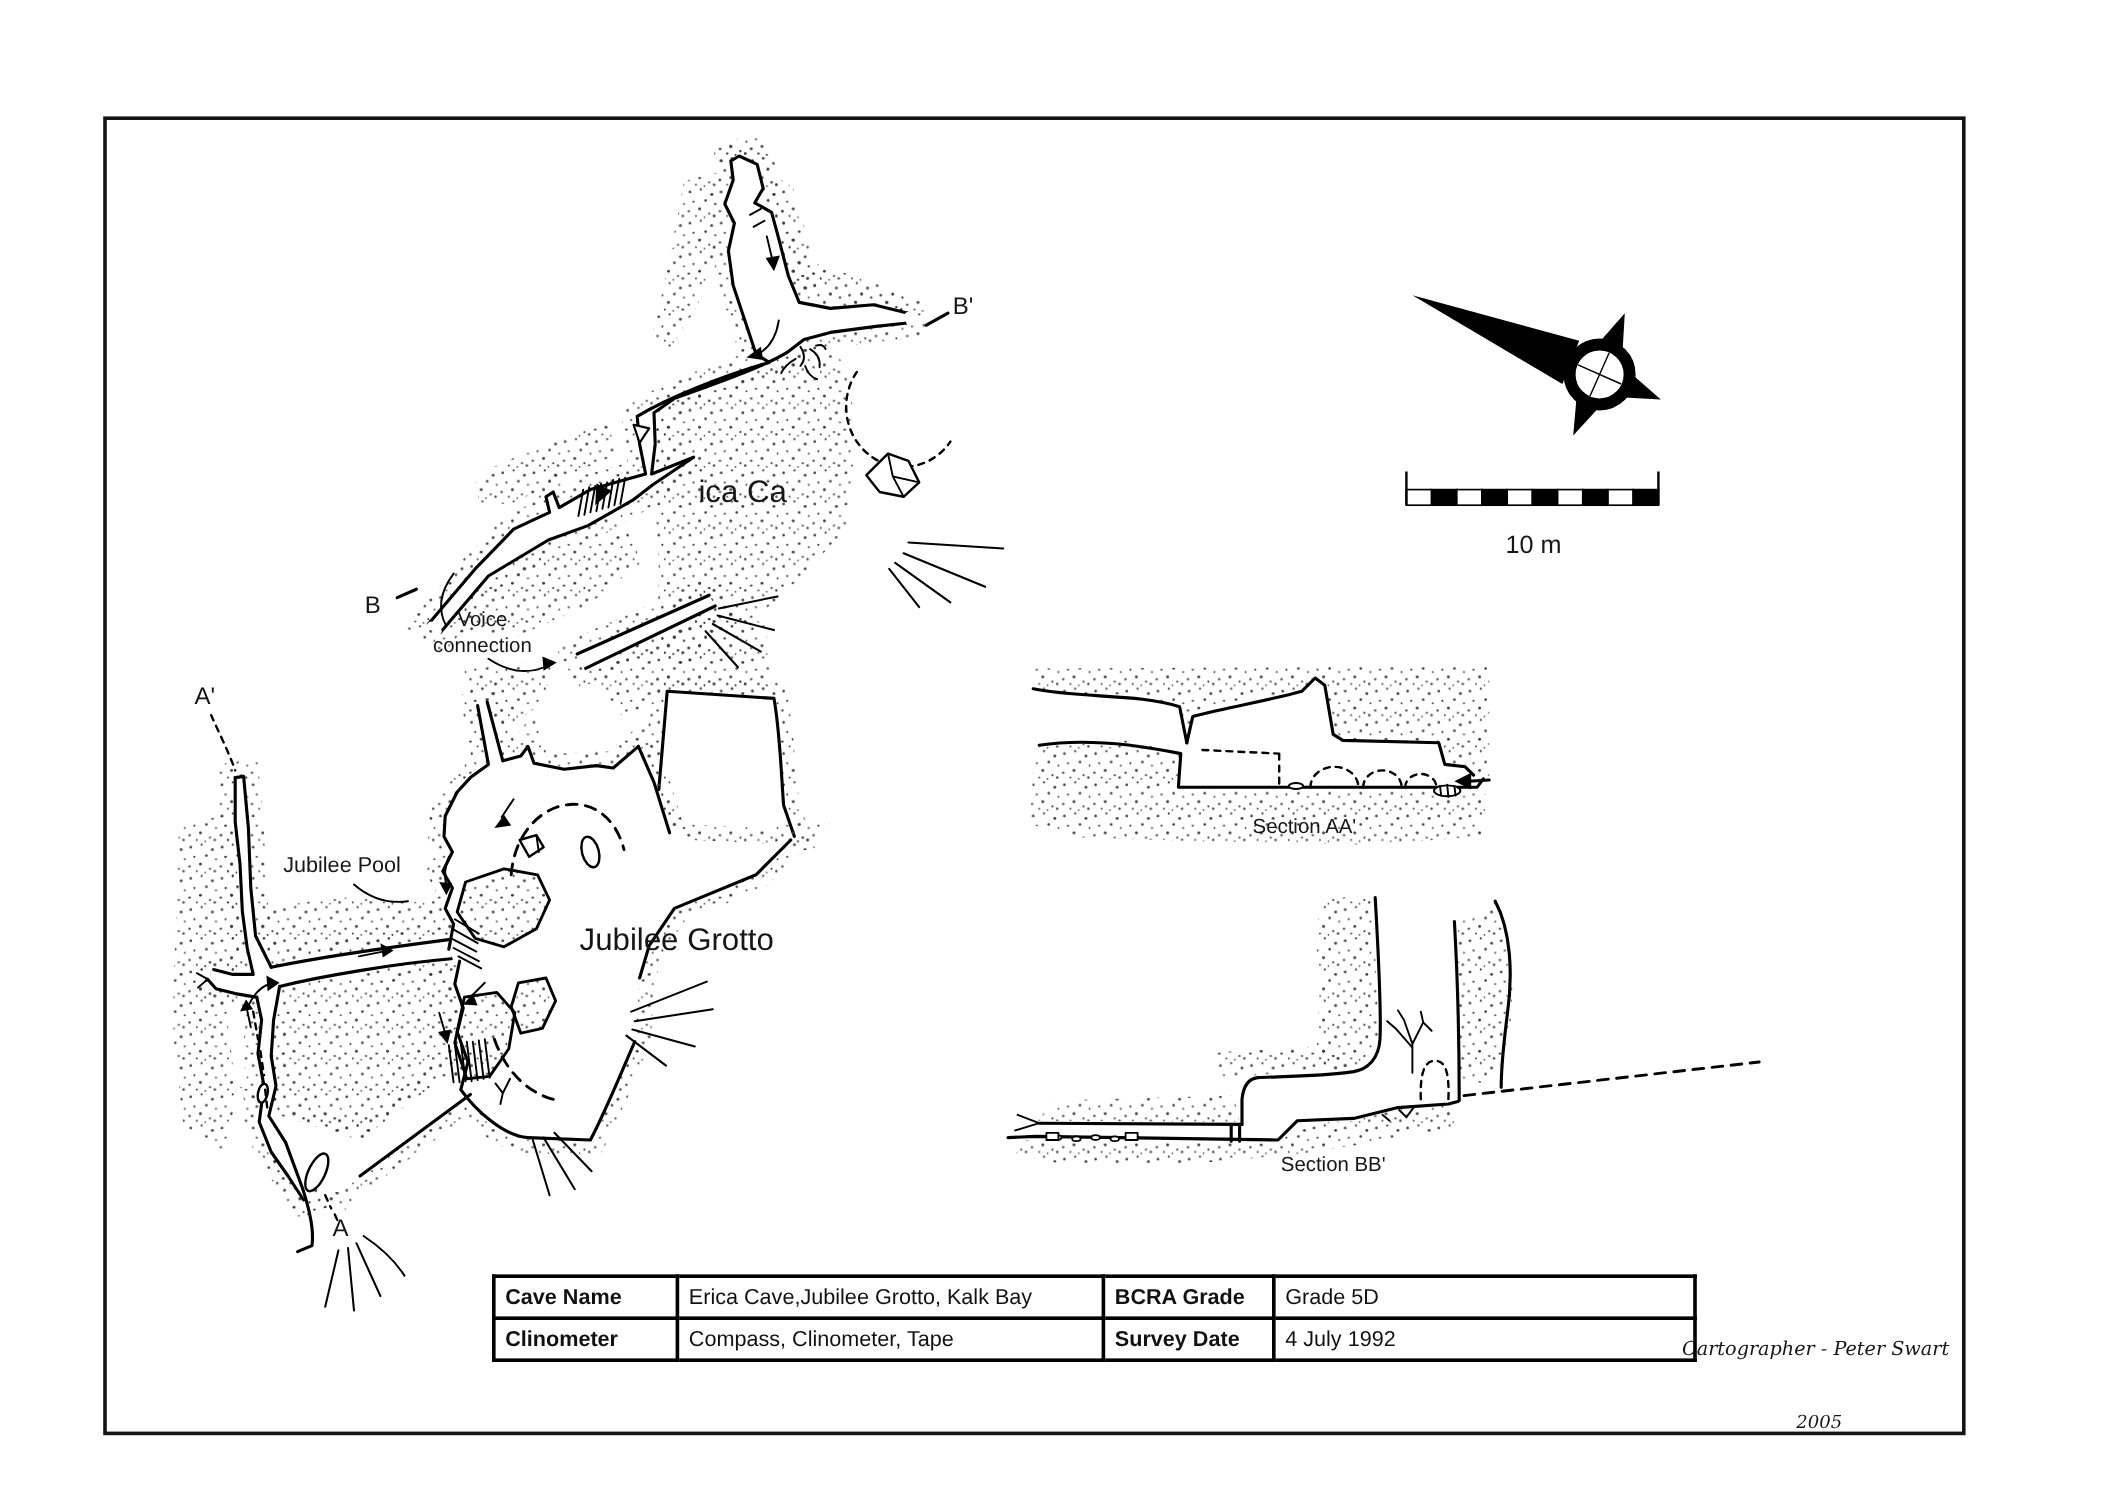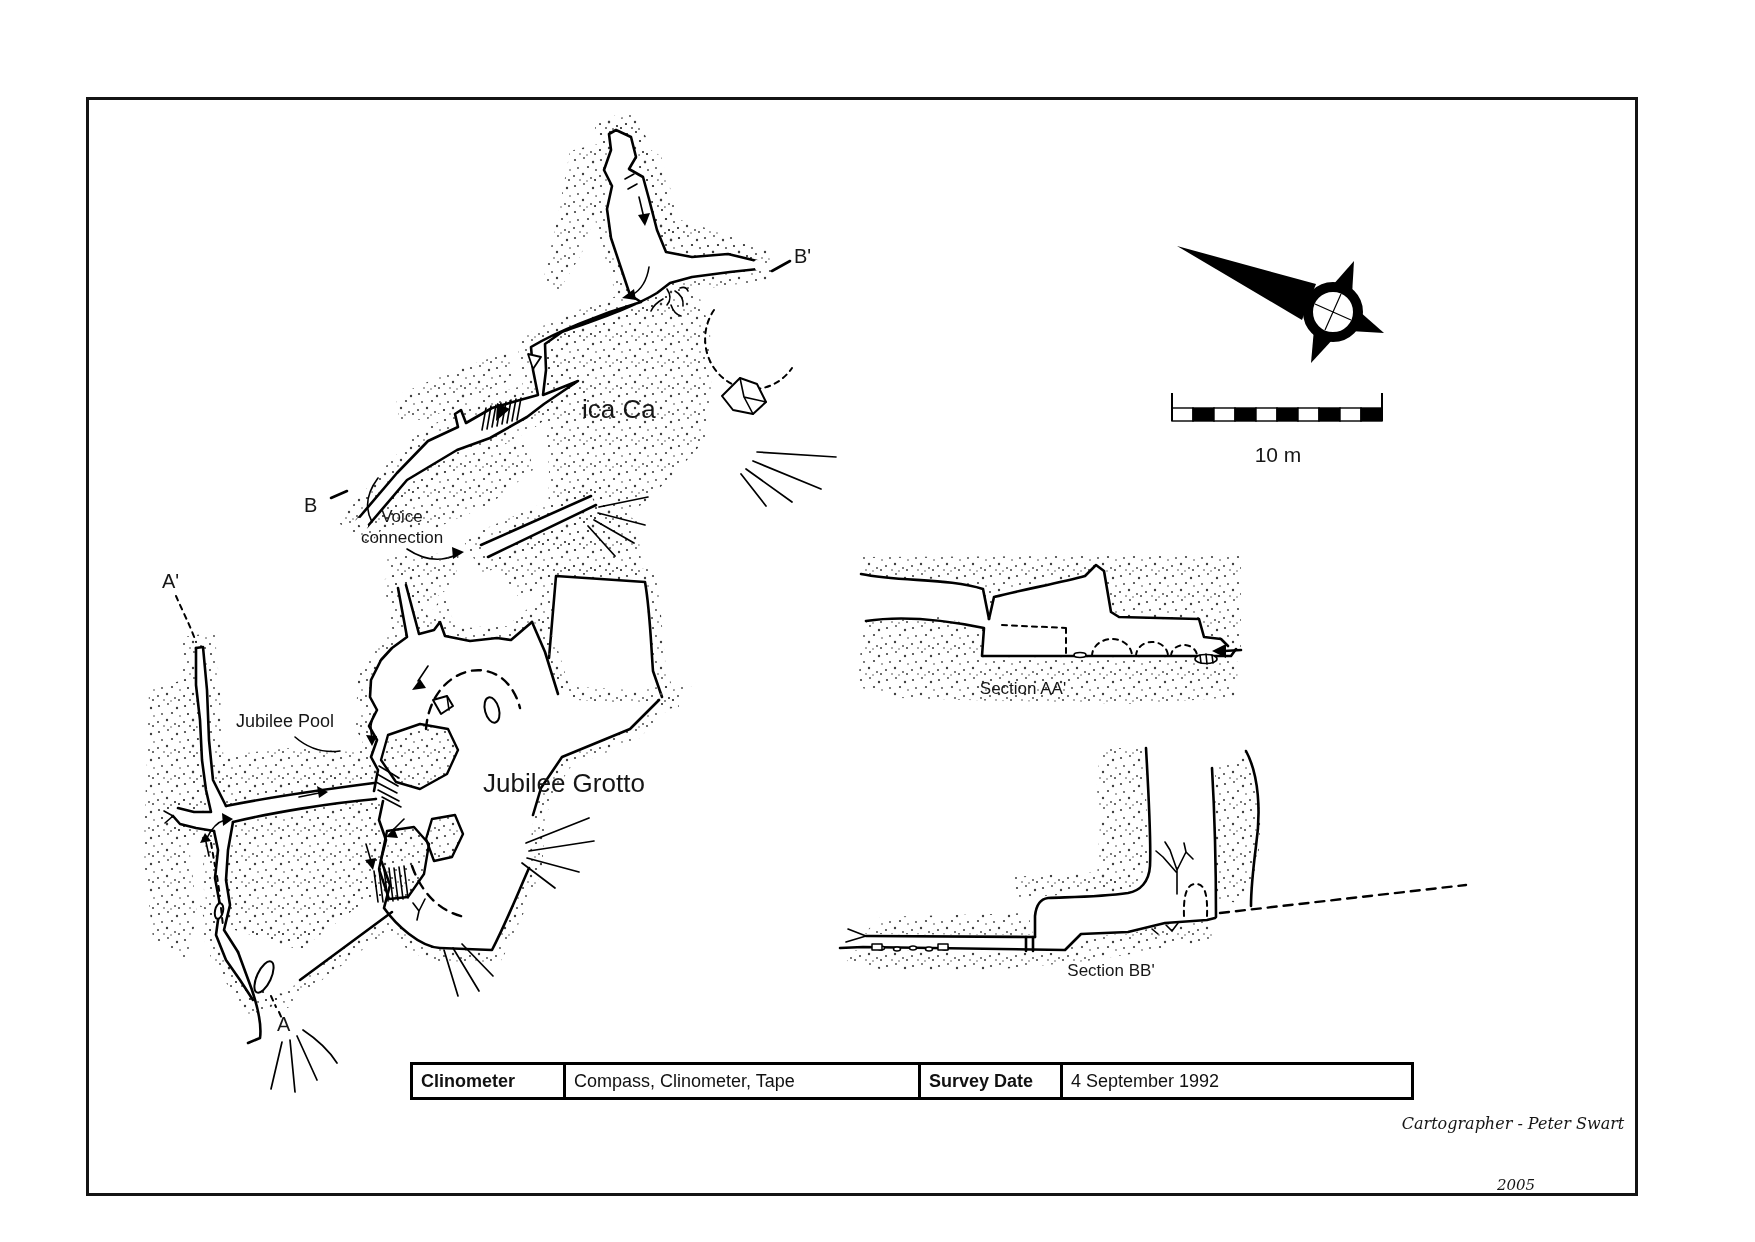--- a/index.html
+++ b/index.html
@@ -256,37 +256,43 @@
 
 <div class="lbl ctr ital" style="left:402px;top:506px;font-size:17px;line-height:21px;">
   <div>Voice</div>
   <div>connection</div>
 </div>
 
 <div class="lbl ital" style="left:236px;top:711px;font-size:18px;">Jubilee Pool</div>
 <div class="lbl" style="left:483px;top:768px;font-size:26px;">Jubilee Grotto</div>
 <div class="lbl" style="left:582px;top:394px;font-size:26px;">ica Ca</div>
 
-<div class="lbl ctr" style="left:1023px;top:679px;font-size:17px;">Section AA'</div>
+<div class="lbl ctr" style="left:1087px;top:679px;font-size:17px;">Section AA'</div>
 <div class="lbl ctr" style="left:1111px;top:961px;font-size:17px;">Section BB'</div>
 <div class="lbl ctr" style="left:1278px;top:443px;font-size:21px;">10 m</div>
 
 <div class="lbl ctr serif" style="left:1513px;top:1114px;font-size:16px;">Cartographer - Peter Swart</div>
 <div class="lbl ctr serif" style="left:1516px;top:1140px;font-size:15px;margin-top:36px;">2005</div>
 
 <div class="tblwrap">
   <table>
     <colgroup>
       <col style="width:153px">
         <col style="width:355px">
         <col style="width:142px">
         <col style="width:351px">
     </colgroup>
     <tbody>
       <tr>
+        <td class="k">Cave Name</td>
+        <td>Erica Cave,Jubilee Grotto, Kalk Bay</td>
+        <td class="k">BCRA Grade</td>
+        <td>Grade 5D</td>
+      </tr>
+      <tr>
         <td class="k">Clinometer</td>
         <td>Compass, Clinometer, Tape</td>
         <td class="k">Survey Date</td>
-        <td>4 September 1992</td>
+        <td>4 July 1992</td>
       </tr>
     </tbody>
   </table>
 </div>
 
 </body></html>

